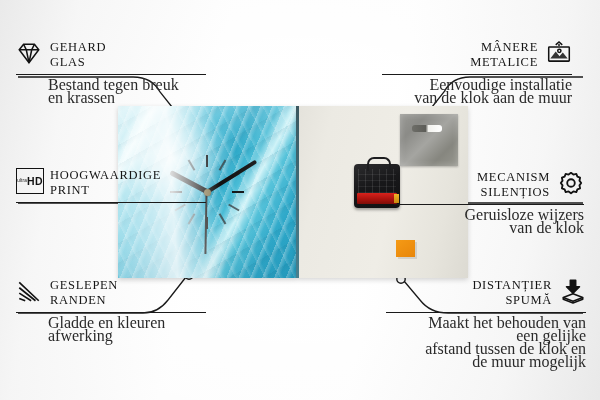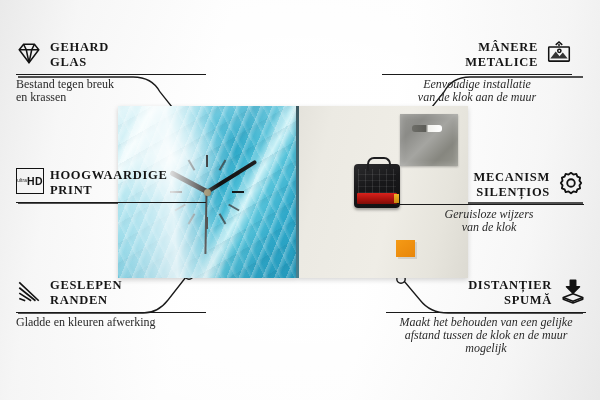--- a/index.html
+++ b/index.html
@@ -109,31 +109,31 @@
 
   
   #lines{position:absolute;left:0;top:0;width:600px;height:400px;}
   .callout{position:absolute;}
   .ct{display:flex;align-items:flex-start;gap:8px;}
   .ct.right{flex-direction:row;justify-content:flex-end;}
   .ico{flex:0 0 auto;width:26px;height:26px;color:#121212;}
   .ico svg{display:block;width:26px;height:26px;}
   .ttl{
     font-family:"Liberation Serif", serif;
-    font-size:12.5px;font-weight:bold;letter-spacing:.7px;color:#151515;
+    font-size:12.5px;font-weight:normal;letter-spacing:.7px;color:#151515;
     line-height:14.5px;text-transform:uppercase;white-space:pre-line;
   }
   .callout.left .ttl{text-align:left;}
   .callout.right .ttl{text-align:right;}
   .rule{height:1px;background:#1a1a1a;margin-top:5px;}
   .desc{
     font-family:"Liberation Serif", serif;
-    font-size:12px;color:#2a2a2a;line-height:13px;margin-top:3px;white-space:pre-line;
-  }
-  .callout.right .desc{text-align:center;font-style:italic;}
+    font-size:16px;color:#2a2a2a;line-height:13px;margin-top:3px;white-space:pre-line;margin-left:32px;
+  }
+  .callout.right .desc{text-align:right;}
 
   
   #callout-gehard-glas{left:16px;top:40px;width:190px;}
   #callout-hd-print{left:16px;top:168px;width:190px;}
   #callout-geslepen-randen{left:16px;top:278px;width:190px;}
   #callout-manere-metalice{left:382px;top:40px;width:190px;}
   #callout-mecanism{left:394px;top:170px;width:190px;}
   #callout-distantier{left:386px;top:278px;width:200px;}
 
   .hdbox{width:26px;height:24px;border:1.6px solid #121212;display:flex;flex-direction:row;

